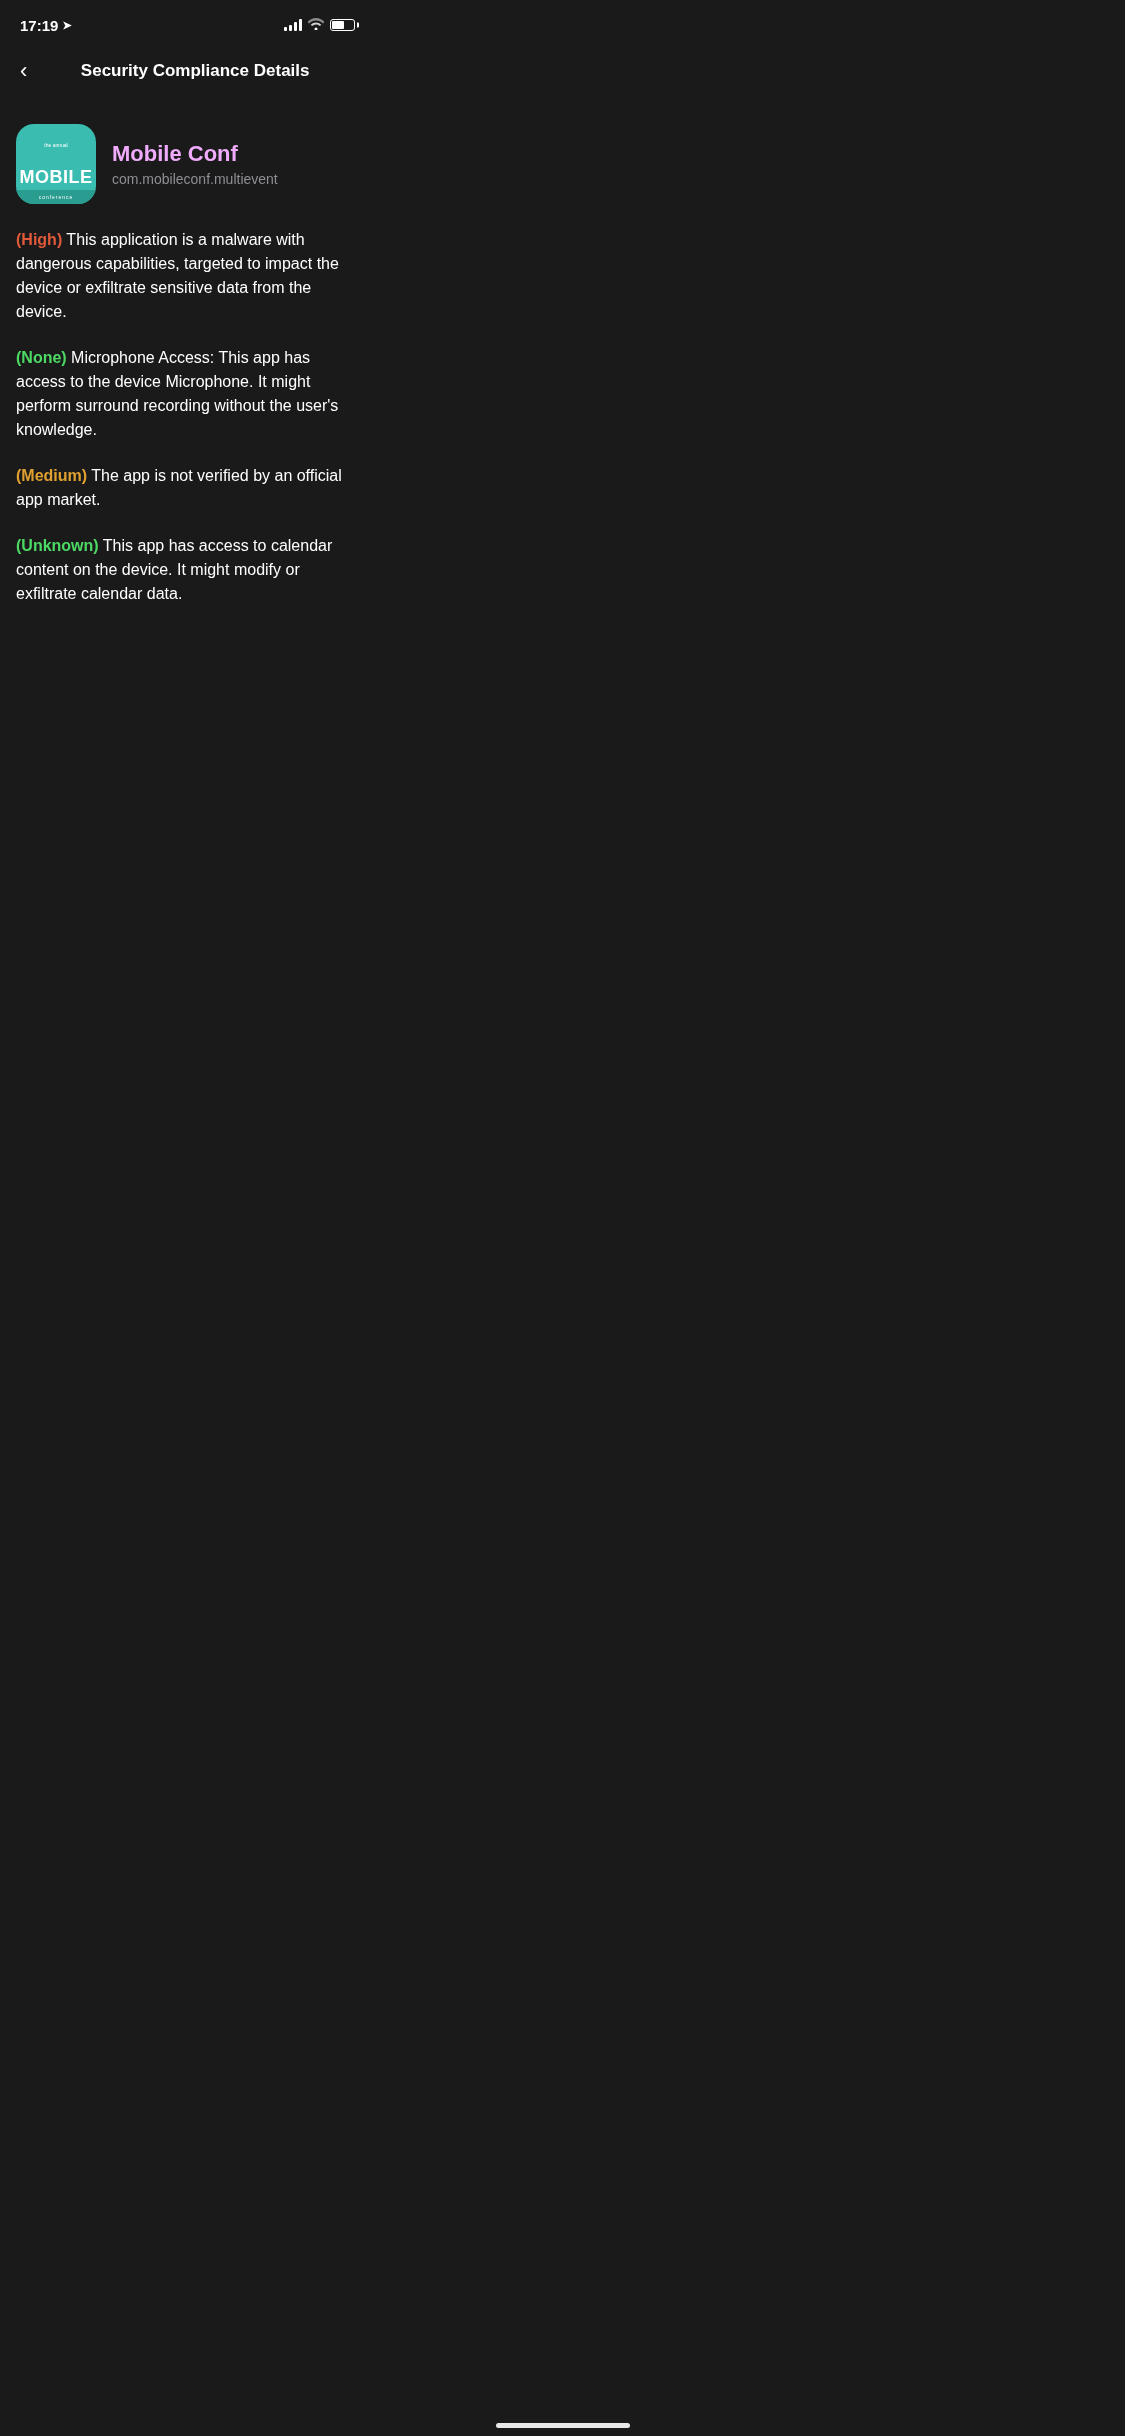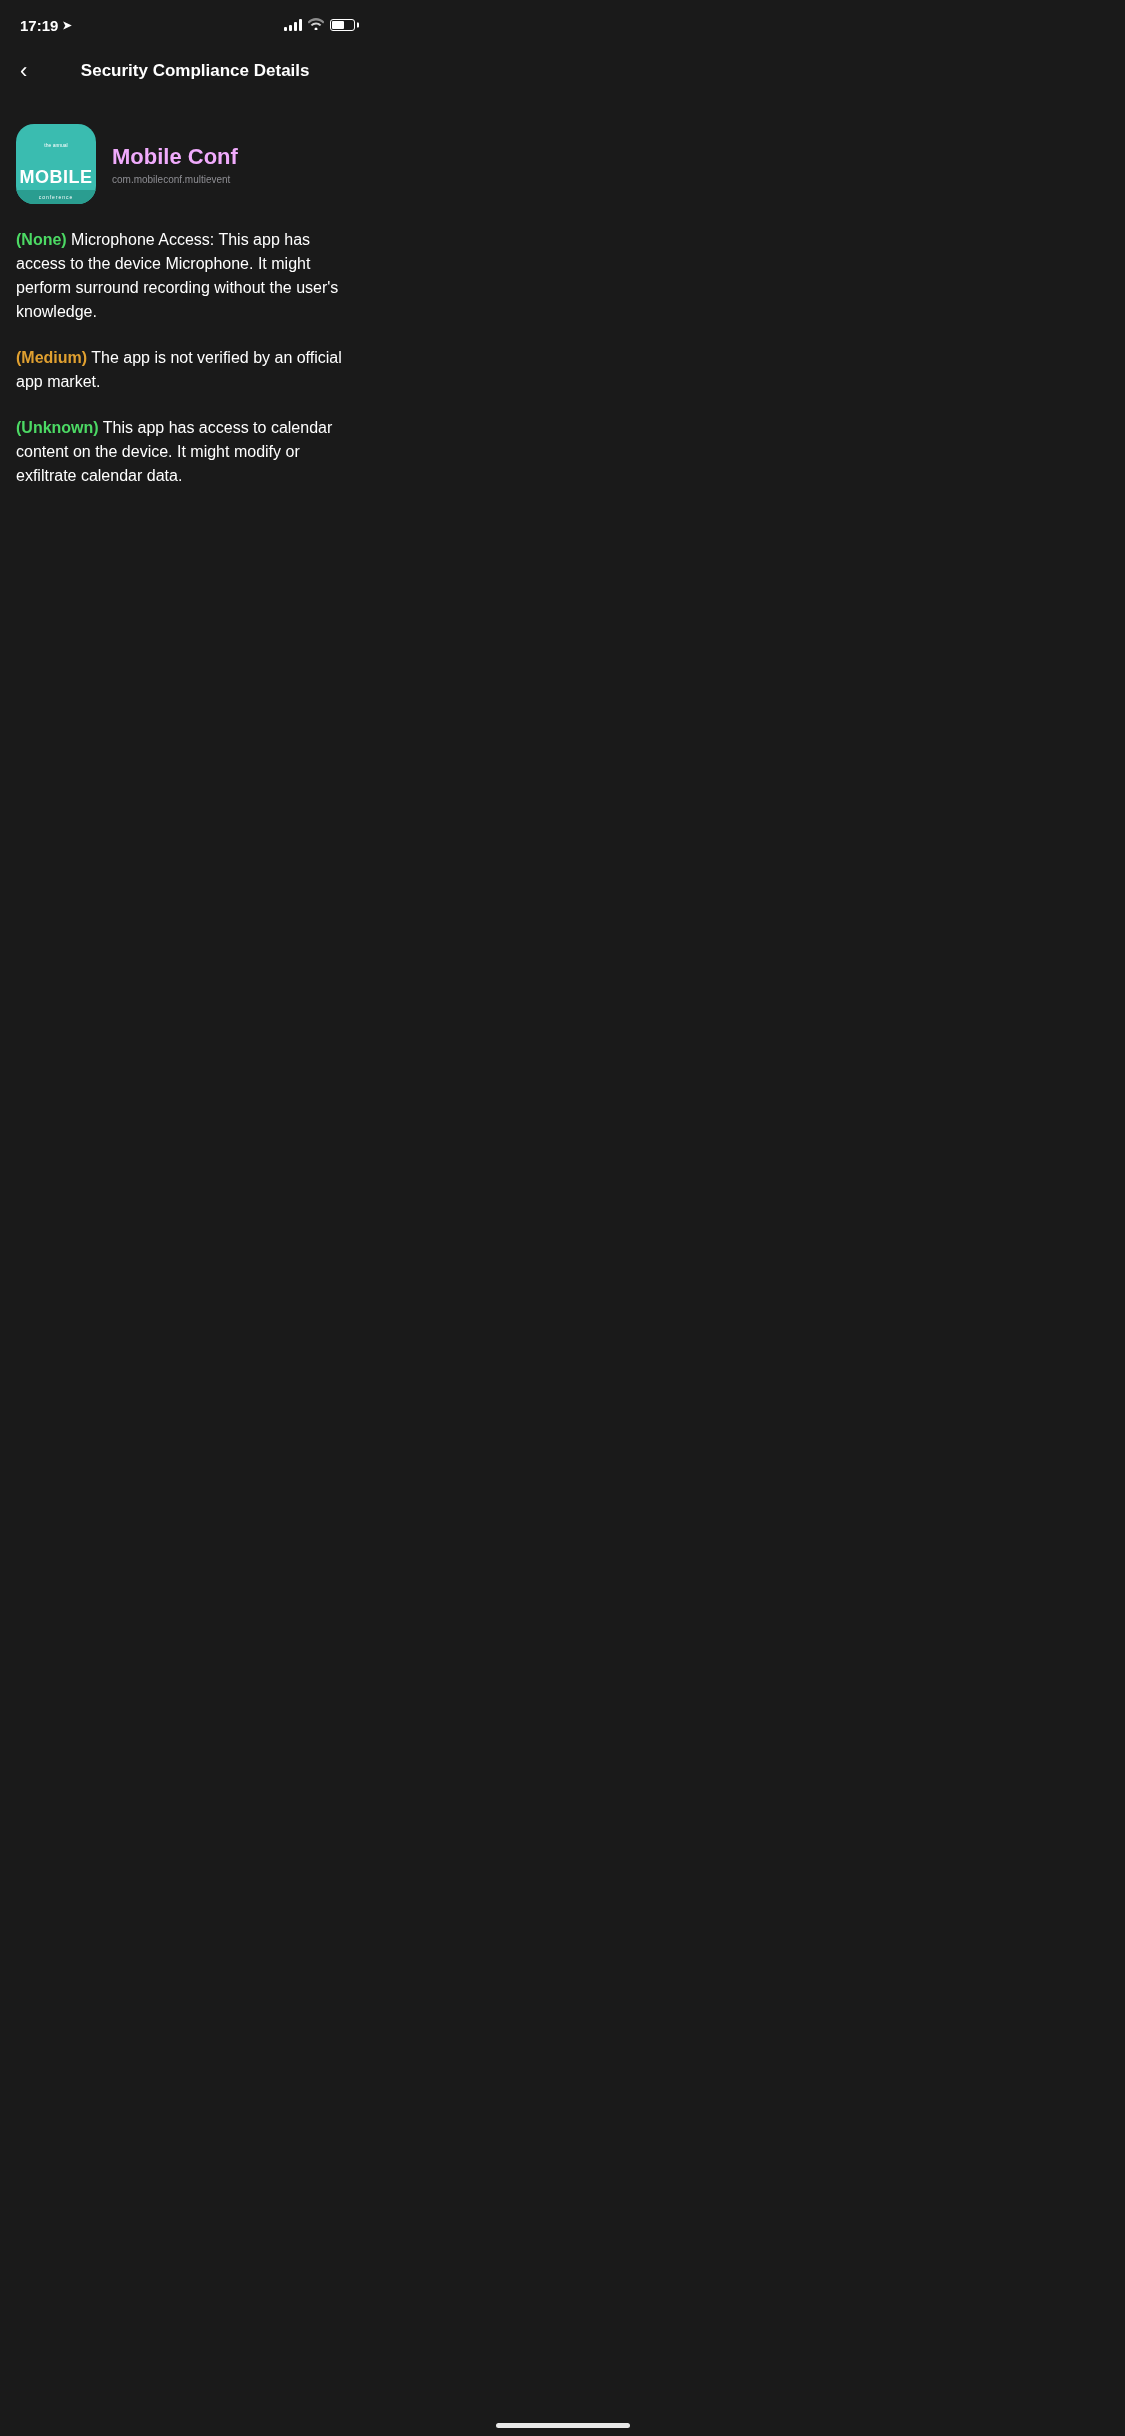--- a/index.html
+++ b/index.html
@@ -193,21 +193,21 @@
     }
 
     .app-name {
       font-size: 22px;
       font-weight: 700;
       color: #f0abfc;
       margin-bottom: 4px;
     }
 
     .app-bundle {
-      font-size: 10px;
+      font-size: 14px;
       color: #8e8e93;
     }
 
     
     .content {
       padding: 0 16px;
     }
 
     .compliance-item {
       margin-bottom: 22px;
@@ -276,18 +276,19 @@
       </div>
     </div>
   </div>
   <div class="app-name-section">
     <div class="app-name">Mobile Conf</div>
     <div class="app-bundle">com.mobileconf.multievent</div>
   </div>
 </div>
 
 <div class="content">
+<div class="compliance-item"><span class="severity-tag" style="color: rgb(224, 90, 58);">(High)</span> This application is a malware with dangerous capabilities, targeted to impact the device or exfiltrate sensitive data from the device.</div>
     <div class="compliance-item"><span class="severity-tag" style="color: rgb(76, 217, 100);">(None)</span> Microphone Access: This app has access to the device Microphone. It might perform surround recording without the user's knowledge.</div>
     <div class="compliance-item"><span class="severity-tag" style="color: rgb(224, 160, 48);">(Medium)</span> The app is not verified by an official app market.</div>
     <div class="compliance-item"><span class="severity-tag" style="color: rgb(76, 217, 100);">(Unknown)</span> This app has access to calendar content on the device. It might modify or exfiltrate calendar data.</div>
   </div>
 
 <div class="home-indicator"></div>
 
 </body></html>

